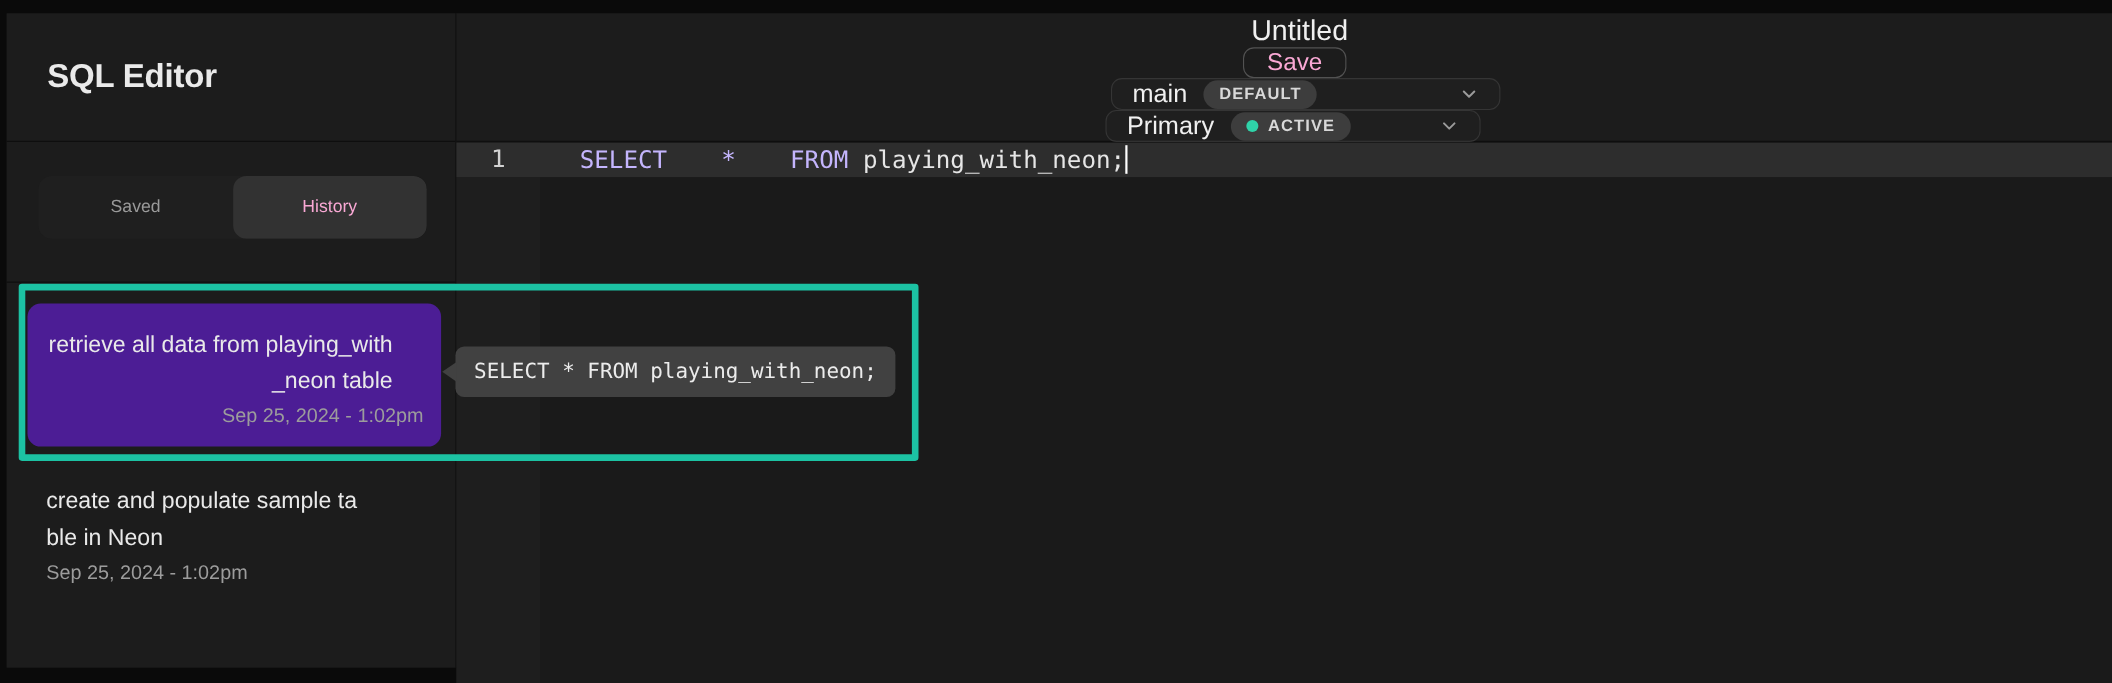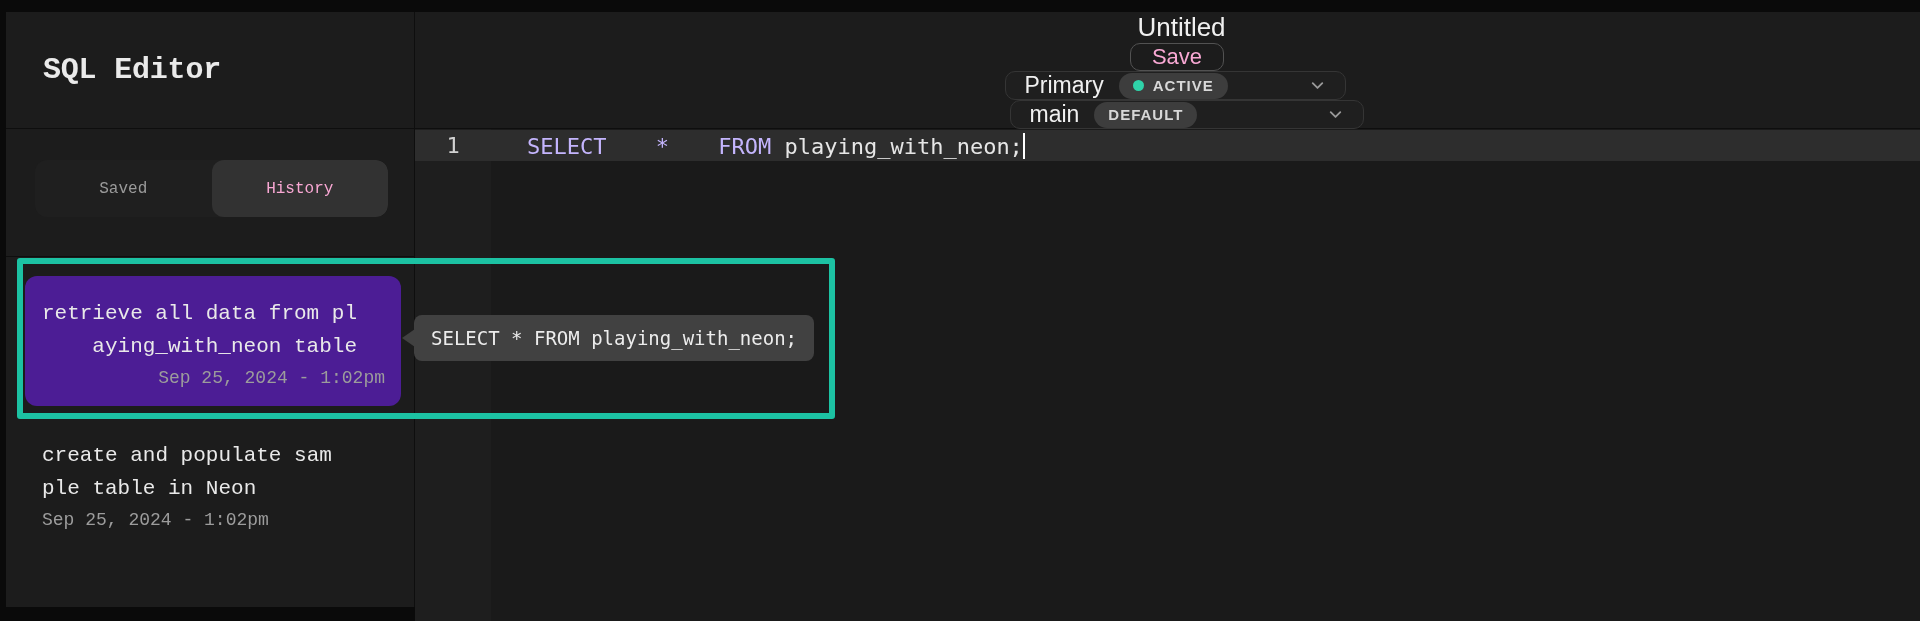--- a/index.html
+++ b/index.html
@@ -1,21 +1,21 @@
 <!DOCTYPE html>
 <html><head>
 <meta charset="utf-8">
 <style>
   * { margin:0; padding:0; box-sizing:border-box; }
   body { background:#0a0a0a; font-family:"Liberation Sans", sans-serif; }
   #root { position:relative; width:1920px; height:621px; background:#0a0a0a; overflow:hidden; }
 
   
   .sidebar { position:absolute; left:6px; top:12px; width:409px; height:595px;
-             background:#1c1c1c; border-right:1px solid #0e0e0e;font-family:Liberation Mono, monospace; }
+             background:#1c1c1c; border-right:1px solid #0e0e0e; }
   .sidebar-header { height:117px; border-bottom:1px solid #0e0e0e;
                     display:flex; align-items:center; padding-left:37px; }
   .page-title { font-size:30px; font-weight:700; color:#eaeaea; letter-spacing:-0.2px; }
   .tabs { margin:31px 26px 0 29px; height:57px; background:#1f1f1f; border-radius:12px;
           display:flex; overflow:hidden; }
   .tab { flex:1; display:flex; align-items:center; justify-content:center;
          font-size:16px; color:#9a9a9a; border-radius:12px; cursor:pointer; }
   .tab.active { background:#323232; color:#f9a8d4; }
   .sidebar-divider { margin-top:39px; height:1px; background:#0e0e0e; }
 
@@ -101,36 +101,36 @@
       <div class="item2-title">create and populate sample table in Neon</div>
       <div class="item2-time">Sep 25, 2024 - 1:02pm</div>
     </div>
   </div>
 
   <div class="topbar">
     <div class="doc-title">Untitled</div>
     <button class="save-btn">Save</button>
     <div class="tb-divider"></div>
 
-    <div class="dd dd-compute">
-      <span class="dd-label">Primary</span>
-      <span class="badge">
-        <span class="dot"></span>
-        <span>ACTIVE</span>
-      </span>
+    <div class="dd dd-branch">
+      <span class="dd-label">main</span>
+      <span class="badge">DEFAULT</span>
       <span class="chev">
         <svg width="17" height="17" viewBox="0 0 16 16">
             <path d="M3.5 5.8 8 10.3l4.5-4.5" stroke="#9a9a9a" stroke-width="1.7" fill="none" stroke-linecap="round" stroke-linejoin="round"></path>
           </svg>
       </span>
     </div>
 
-    <div class="dd dd-branch">
-      <span class="dd-label">main</span>
-      <span class="badge">DEFAULT</span>
+    <div class="dd dd-compute">
+      <span class="dd-label">Primary</span>
+      <span class="badge">
+        <span class="dot"></span>
+        <span>ACTIVE</span>
+      </span>
       <span class="chev">
         <svg width="17" height="17" viewBox="0 0 16 16">
             <path d="M3.5 5.8 8 10.3l4.5-4.5" stroke="#9a9a9a" stroke-width="1.7" fill="none" stroke-linecap="round" stroke-linejoin="round"></path>
           </svg>
       </span>
     </div>
 
     <div class="dd dd-database">
       <span class="dd-label">neondb</span>
       <span class="chev">

